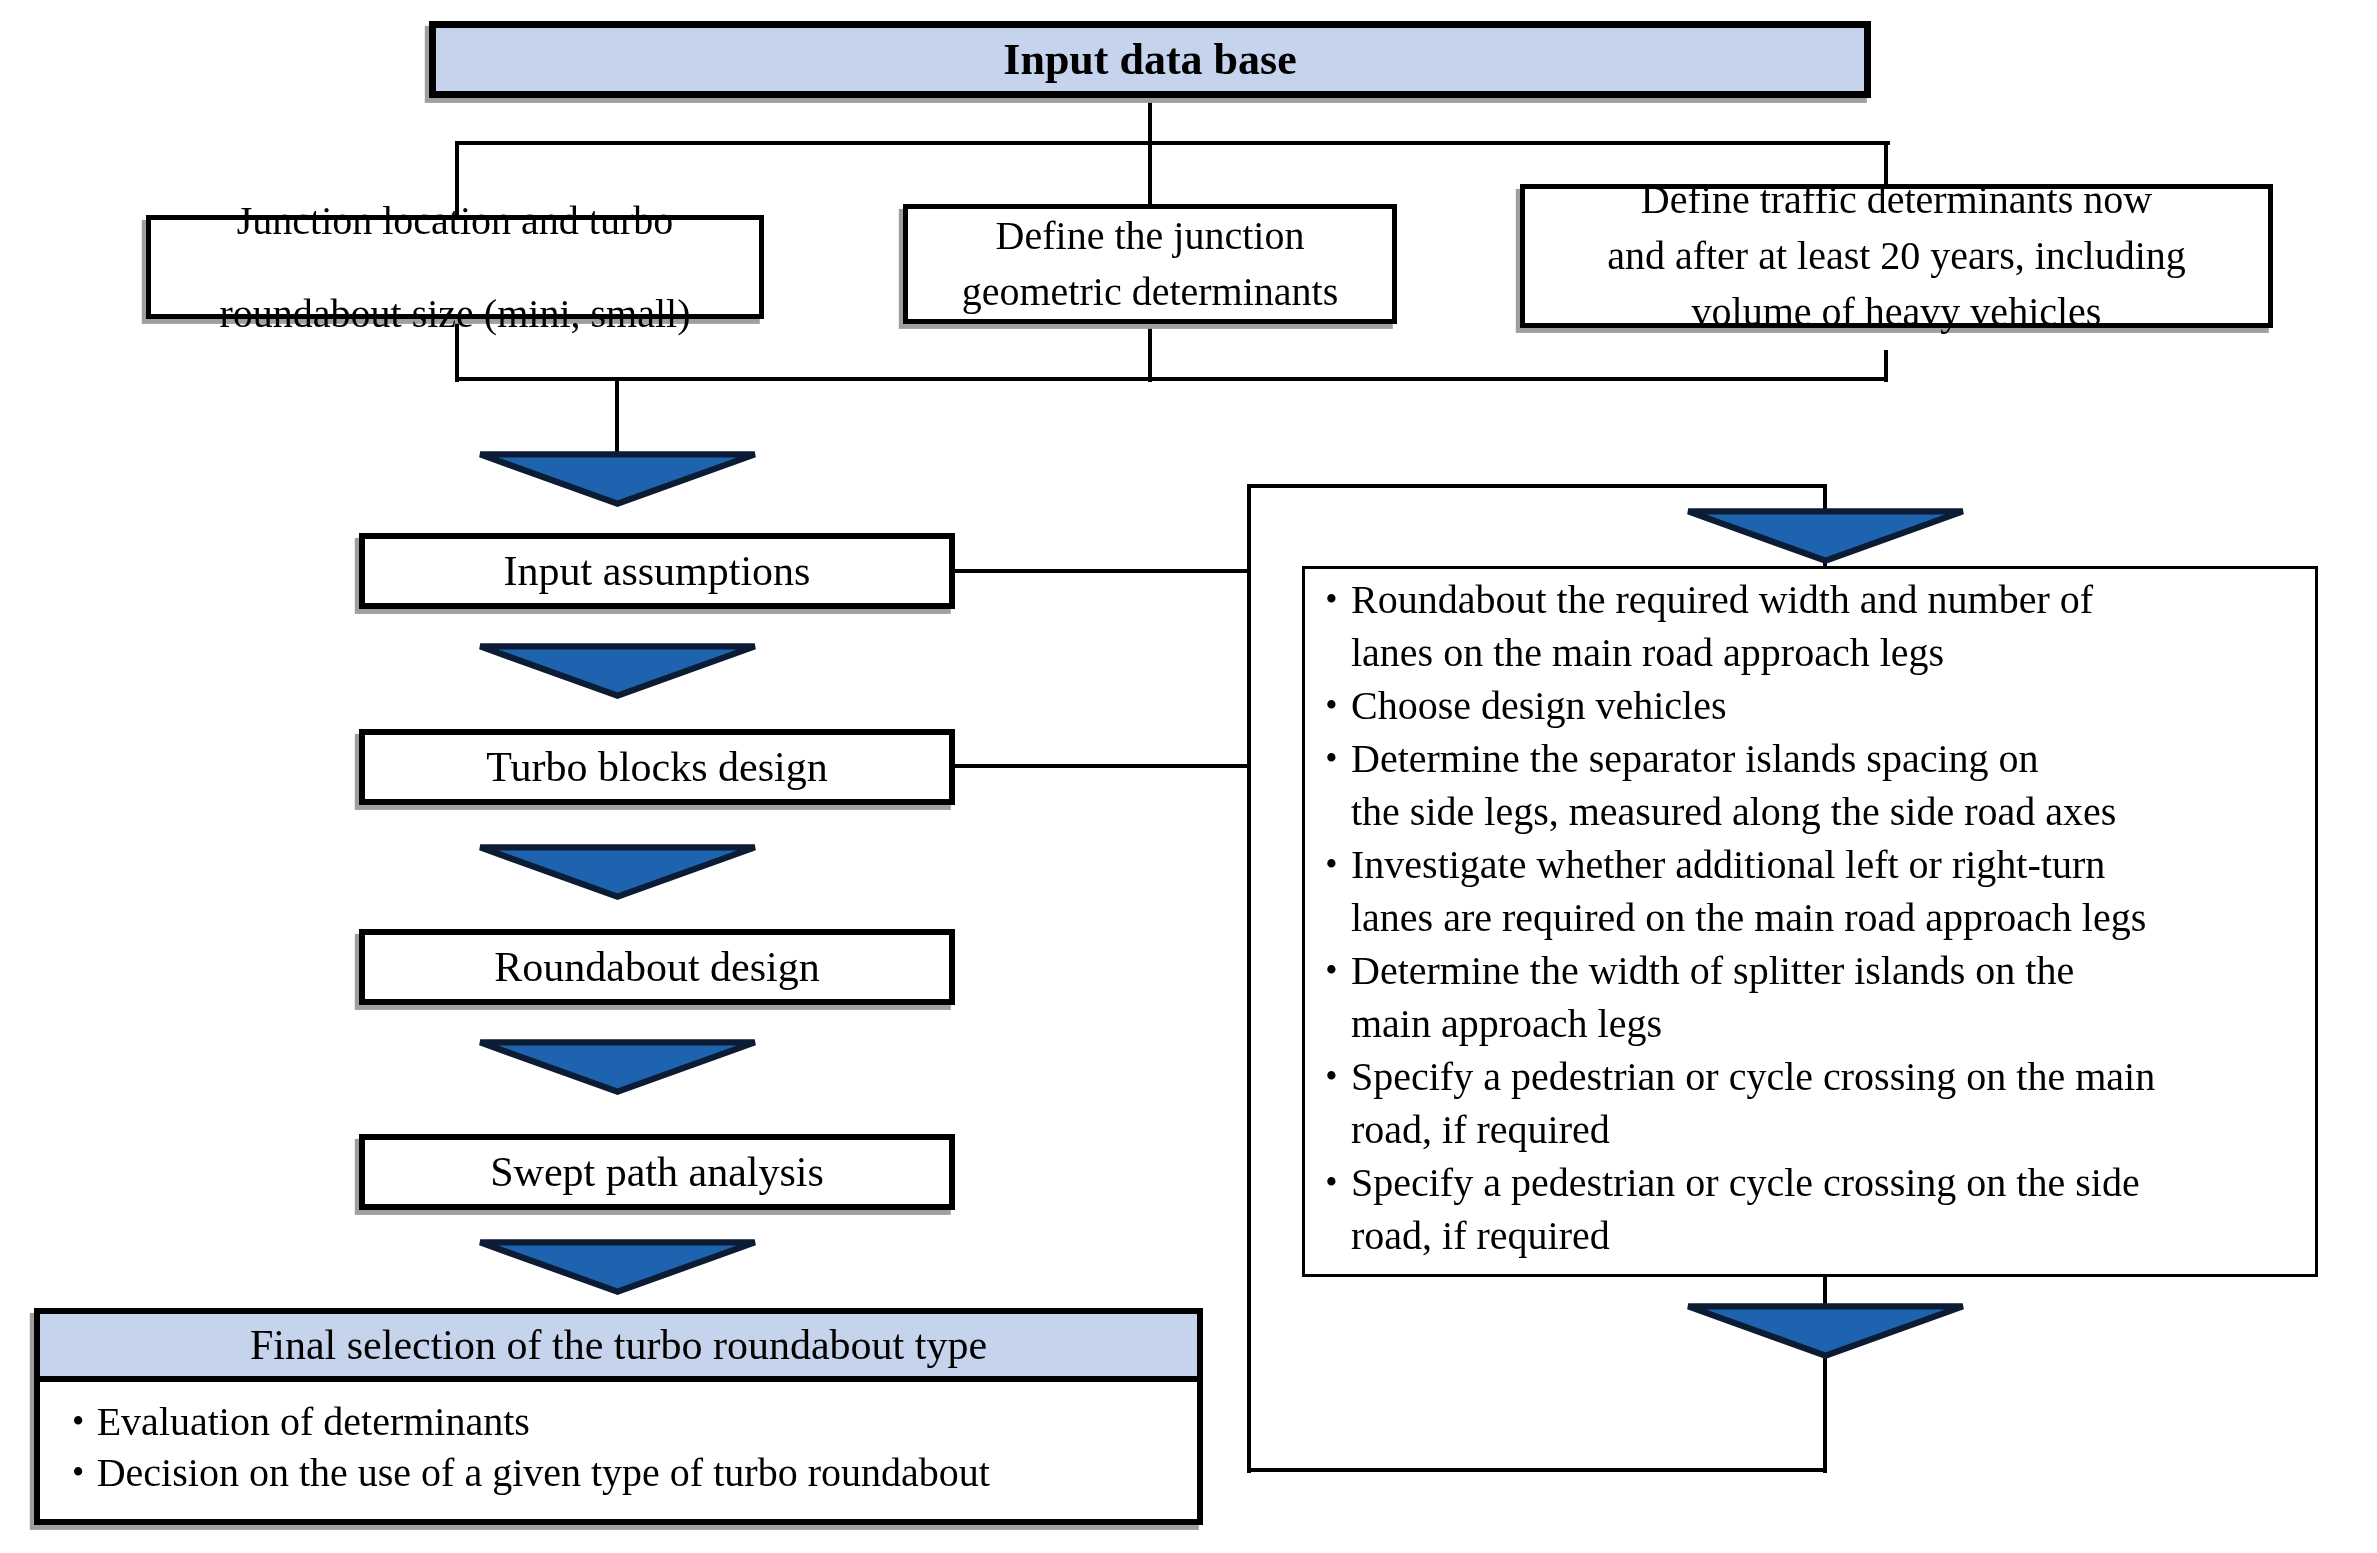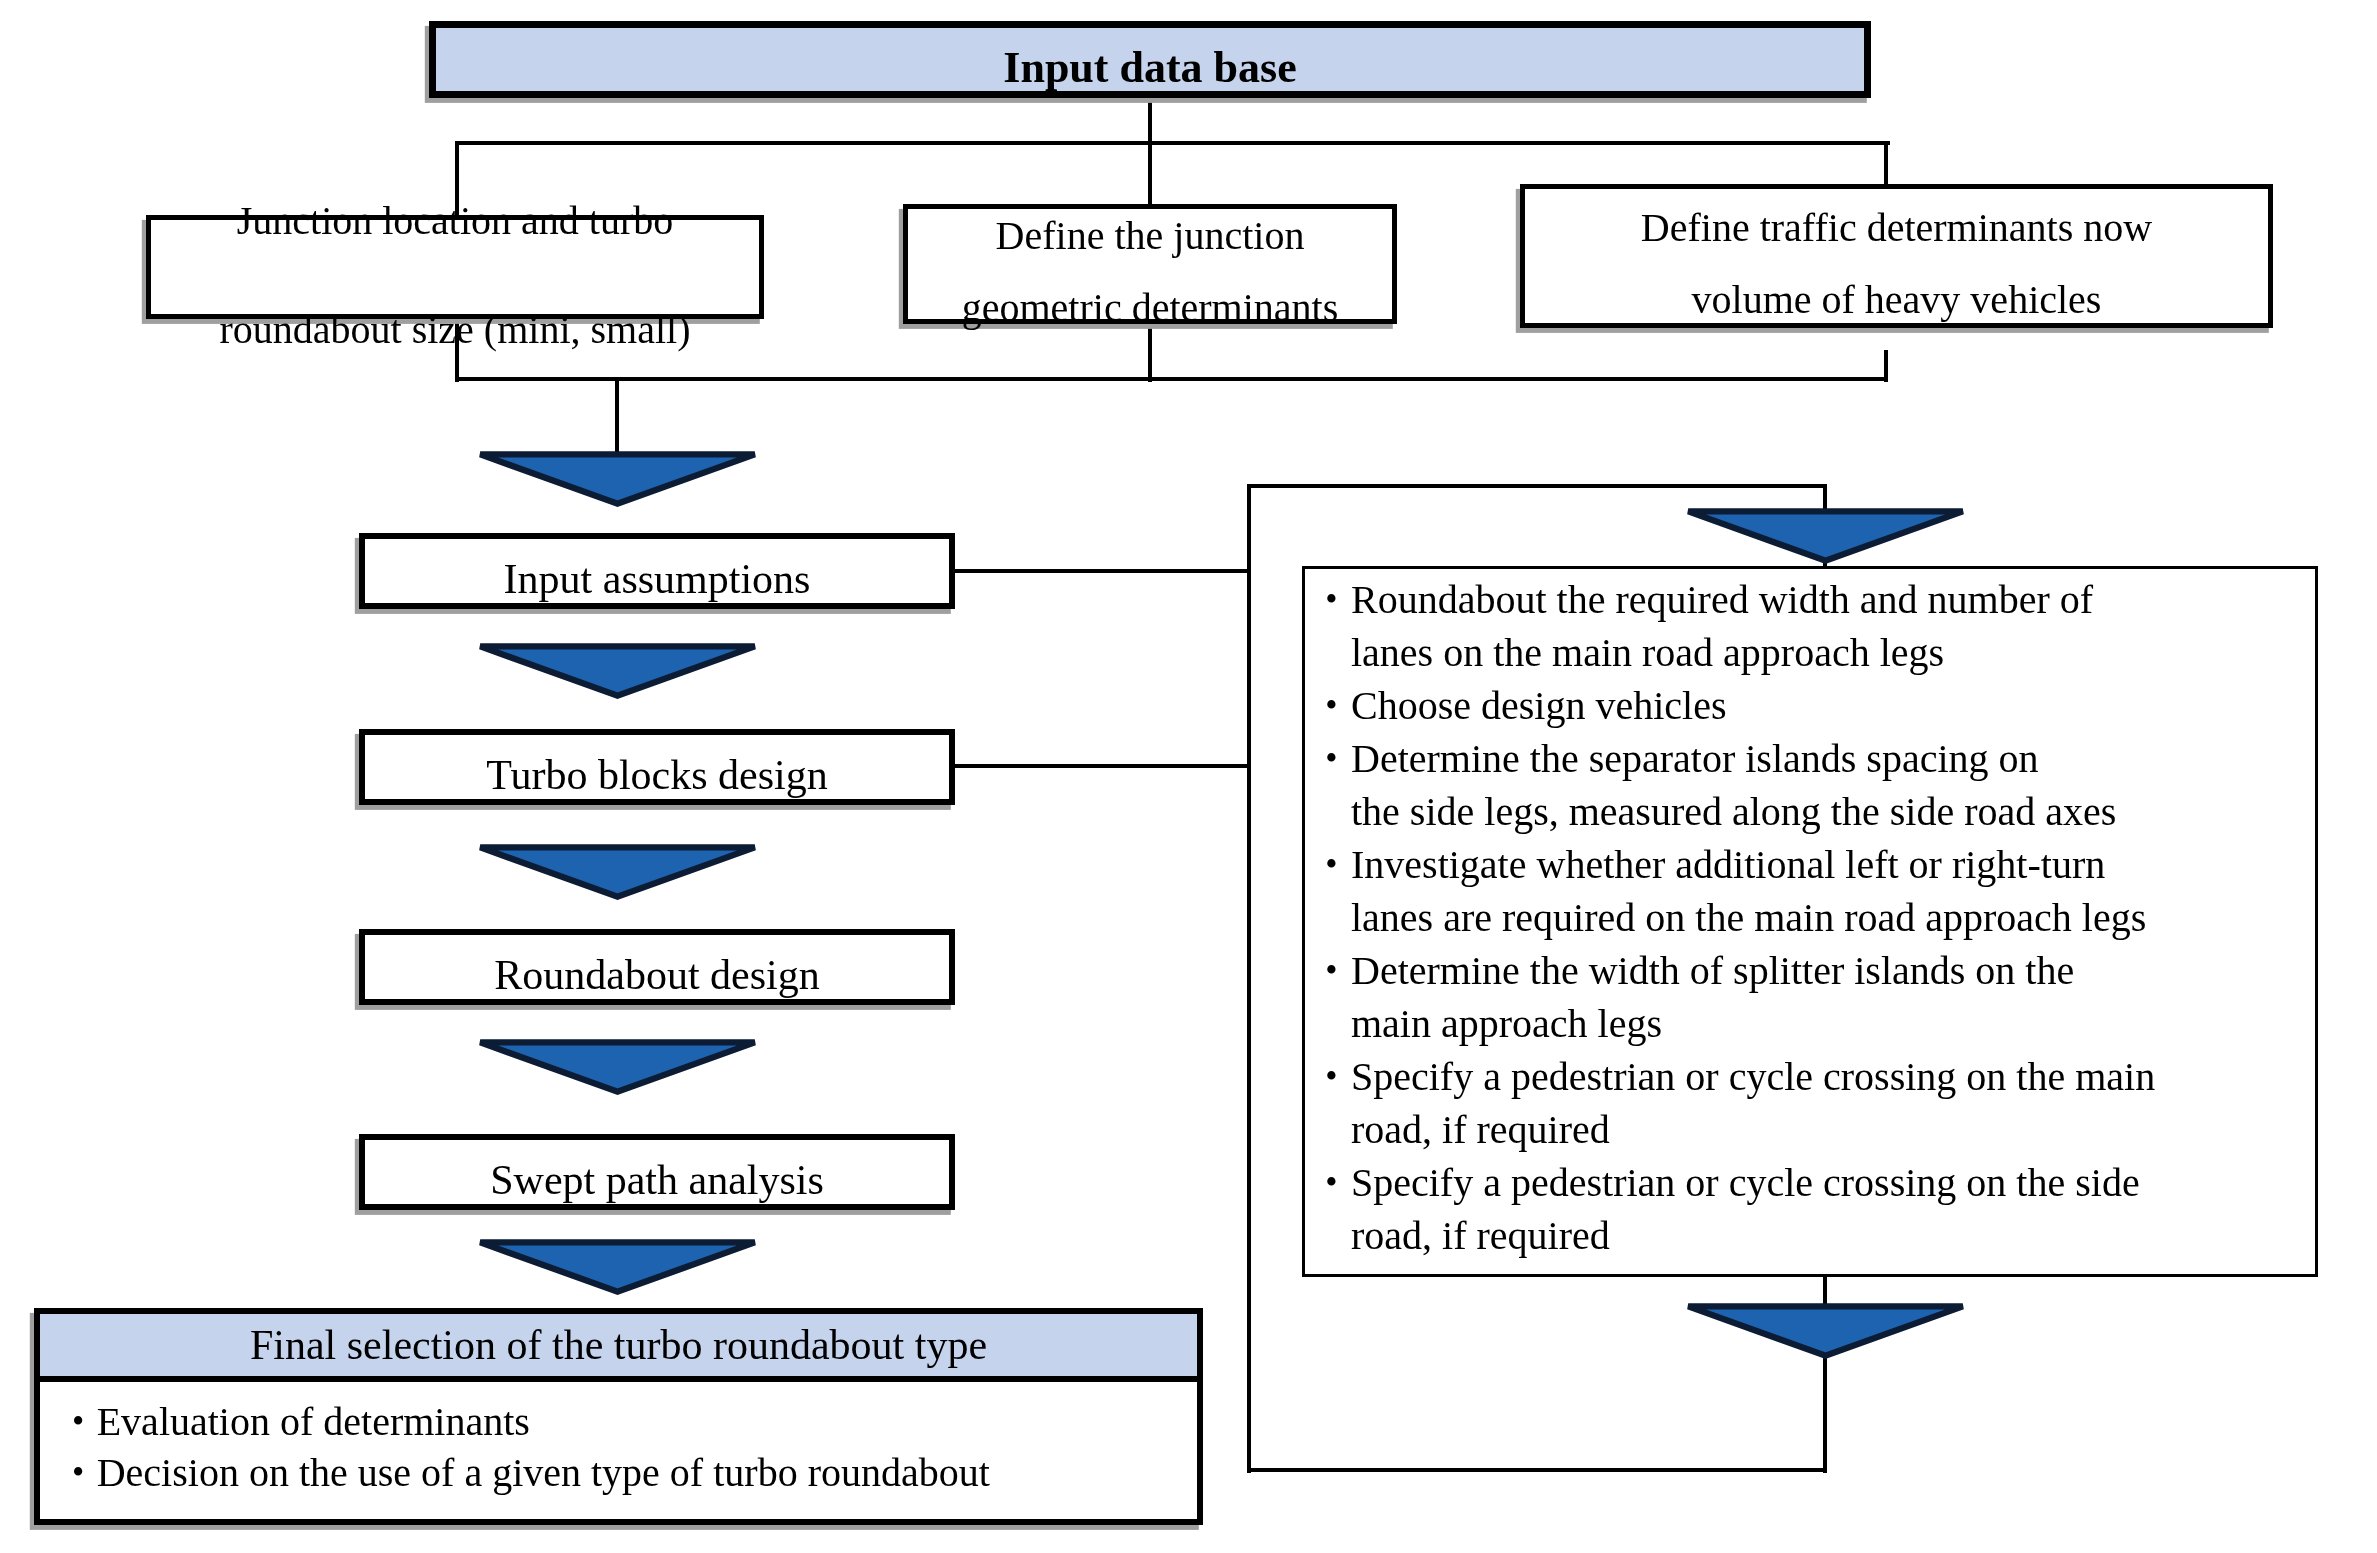--- a/index.html
+++ b/index.html
@@ -7,21 +7,21 @@
   .canvas {
     position:relative; width:2377px; height:1554px; background:#ffffff;
     font-family:"Liberation Serif","DejaVu Serif",serif; color:#000;
   }
   .line { position:absolute; background:#000000; }
   .box  {
     position:absolute; background:#ffffff; border:5.6px solid #000;
     display:flex; flex-direction:column; justify-content:center; align-items:center;
     text-align:center; box-shadow:-4.2px 4.9px 0 #9f9f9f;
   }
-  .box .l { display:block; font-size:40px; line-height:56px; white-space:nowrap;margin-top:16px; }
+  .box .l { display:block; font-size:40px; line-height:56px; white-space:nowrap; }
   .flowbox { left:359px; width:596px; height:76px; border-width:6.3px; }
   .flowbox .l { font-size:42px; }
   #topbox {
     left:429px; top:21px; width:1442px; height:77px;
     background:#c5d4ec; border-width:7px;
   }
   #topbox .l { font-weight:bold; font-size:44px; }
   #box1 { left:146px;  top:215px; width:618px;  height:104px;gap:44px; }
   #box1 .l { line-height:49px; }
   #box2 { left:903px; top:204px; width:494px;  height:120px;text-align:right; }
@@ -108,20 +108,21 @@
   <div class="box" id="box1">
     <span class="l">Junction location and turbo</span>
     <span class="l">roundabout size (mini, small)</span>
   </div>
   <div class="box" id="box2">
     <span class="l">Define the junction</span>
     <span class="l">geometric  determinants</span>
   </div>
   <div class="box" id="box3">
     <span class="l">Define traffic determinants now</span>
+    <span class="l">and after at least 20 years, including</span>
     <span class="l">volume of heavy vehicles</span>
   </div>
 
   <div class="box flowbox" id="fb-input">
     <span class="l">Input assumptions</span>
   </div>
   <div class="box flowbox" id="fb-turbo">
     <span class="l">Turbo blocks design</span>
   </div>
   <div class="box flowbox" id="fb-roundabout">

